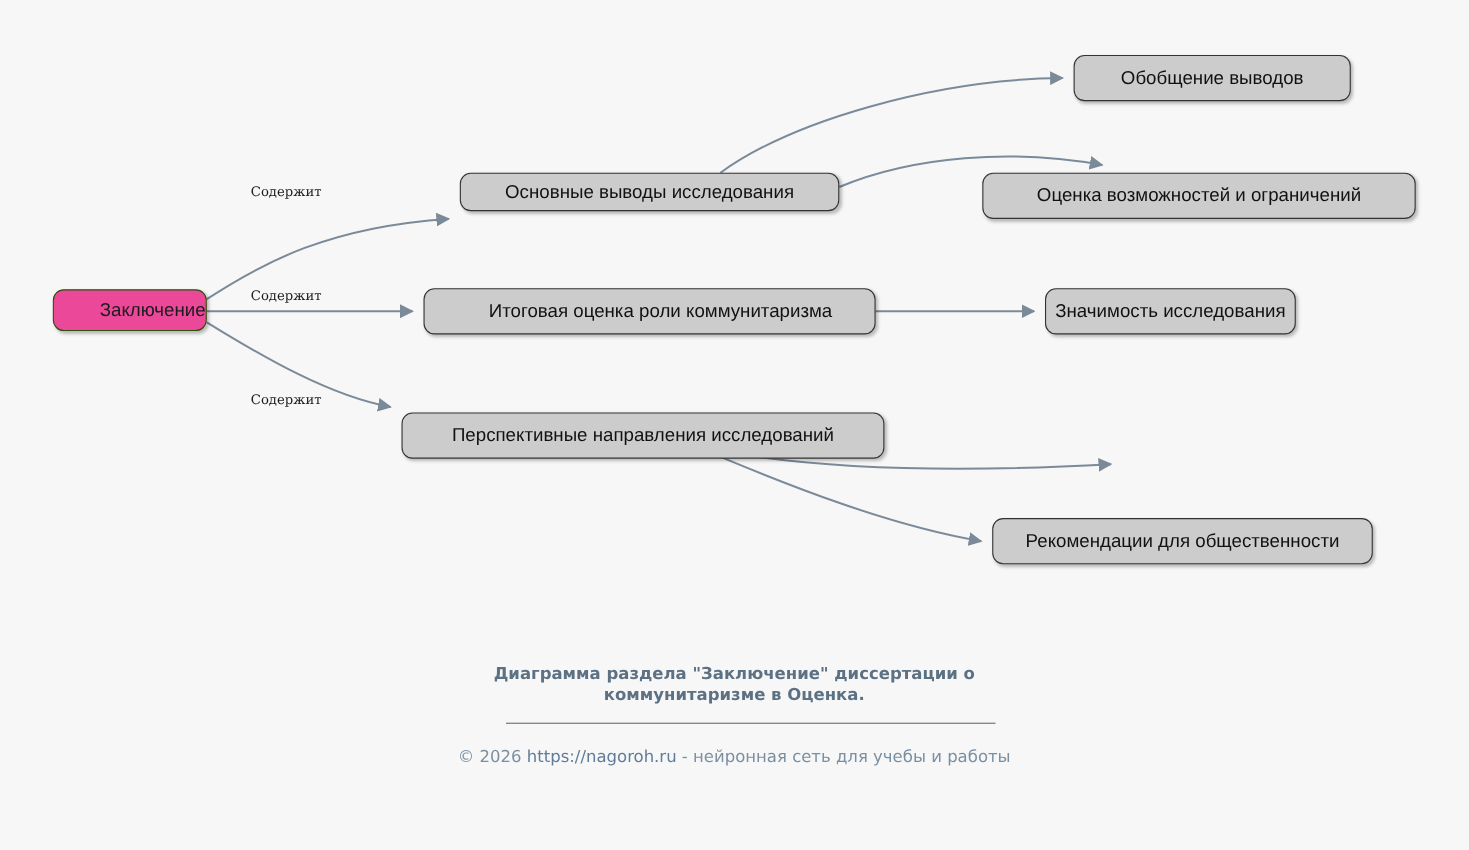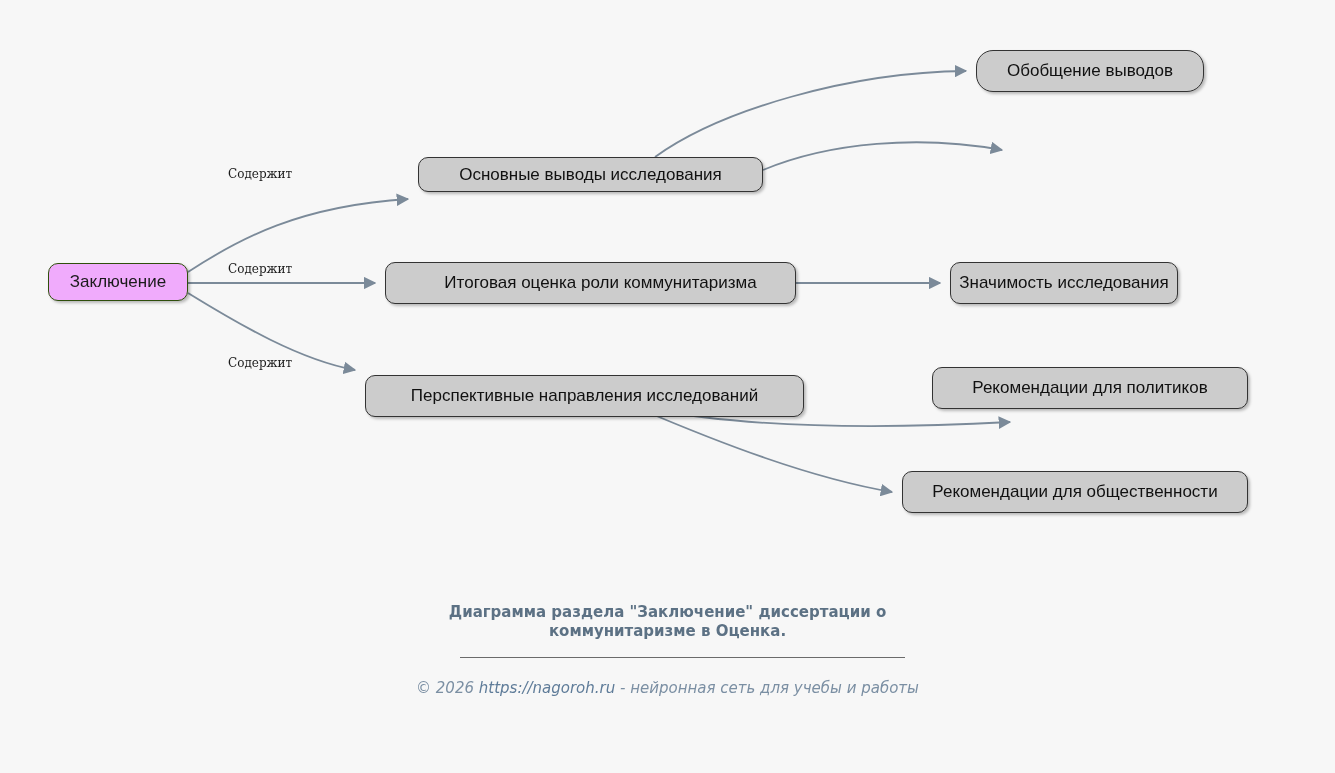--- a/index.html
+++ b/index.html
@@ -29,23 +29,24 @@
     border: 1.6px solid #333333;
     border-radius: 10px;
     background: #cccccc;
     color: #111111;
     font-size: 17px;
     font-family: "Liberation Sans", sans-serif;
     white-space: nowrap;
     box-shadow: 2px 2px 3px rgba(0,0,0,0.25);
   }
   .node.root {
-    background: #f0abfc;
+    background: #ec4899;
     color: #1b1b1b;
     border-color: #2f4f0c;
+    justify-content: flex-end;
   }
   .edge-label {
     position: absolute;
     font-family: "DejaVu Serif", serif;
     font-size: 12px;
     color: #1b1b1b;
     white-space: nowrap;
   }
   .caption {
     position: absolute;
@@ -106,51 +107,51 @@
   </svg>
 
   <div class="node root" style="left:48px; top:263px; width:140px; height:38px;">
     <span>Заключение</span>
   </div>
 
   <div class="node" style="left:418px; top:157px; width:345px; height:35px;">
     <span>Основные выводы исследования</span>
   </div>
 
-  <div class="node" style="left:976px; top:50px; width:228px; height:42px;border-radius:17px;">
+  <div class="node" style="left:976px; top:50px; width:252px; height:42px;">
     <span>Обобщение выводов</span>
   </div>
 
+  <div class="node" style="left:893px; top:157px; width:394px; height:42px;">
+    <span>Оценка возможностей и ограничений</span>
+  </div>
 
   <div class="node" style="left:385px; top:262px; width:411px; height:42px;padding-left:20px;">
     <span>Итоговая оценка роли коммунитаризма</span>
   </div>
 
   <div class="node" style="left:950px; top:262px; width:228px; height:42px;">
     <span>Значимость исследования</span>
   </div>
 
   <div class="node" style="left:365px; top:375px; width:439px; height:42px;">
     <span>Перспективные направления исследований</span>
   </div>
 
-  <div class="node" style="left:932px; top:367px; width:316px; height:42px;">
-    <span>Рекомендации для политиков</span>
-  </div>
 
   <div class="node" style="left:902px; top:471px; width:346px; height:42px;">
     <span>Рекомендации для общественности</span>
   </div>
 
   <div class="edge-label" style="left:228px; top:167px;">Содержит</div>
   <div class="edge-label" style="left:228px; top:262px;">Содержит</div>
   <div class="edge-label" style="left:228px; top:356px;">Содержит</div>
 
   <div class="caption" style="top:603px;">Диаграмма раздела "Заключение" диссертации о</div>
   <div class="caption" style="top:622px;">коммунитаризме в Оценка.</div>
 
   <div class="rule" style="left:460px; top:657px; width:445px;"></div>
 
-  <div class="footer" style="top:679px;font-style:italic;">
+  <div class="footer" style="top:679px;">
     <span>© 2026 </span><span class="link">https://nagoroh.ru</span><span> - нейронная сеть для учебы и работы</span>
   </div>
 
 </div>
 
 </body></html>

